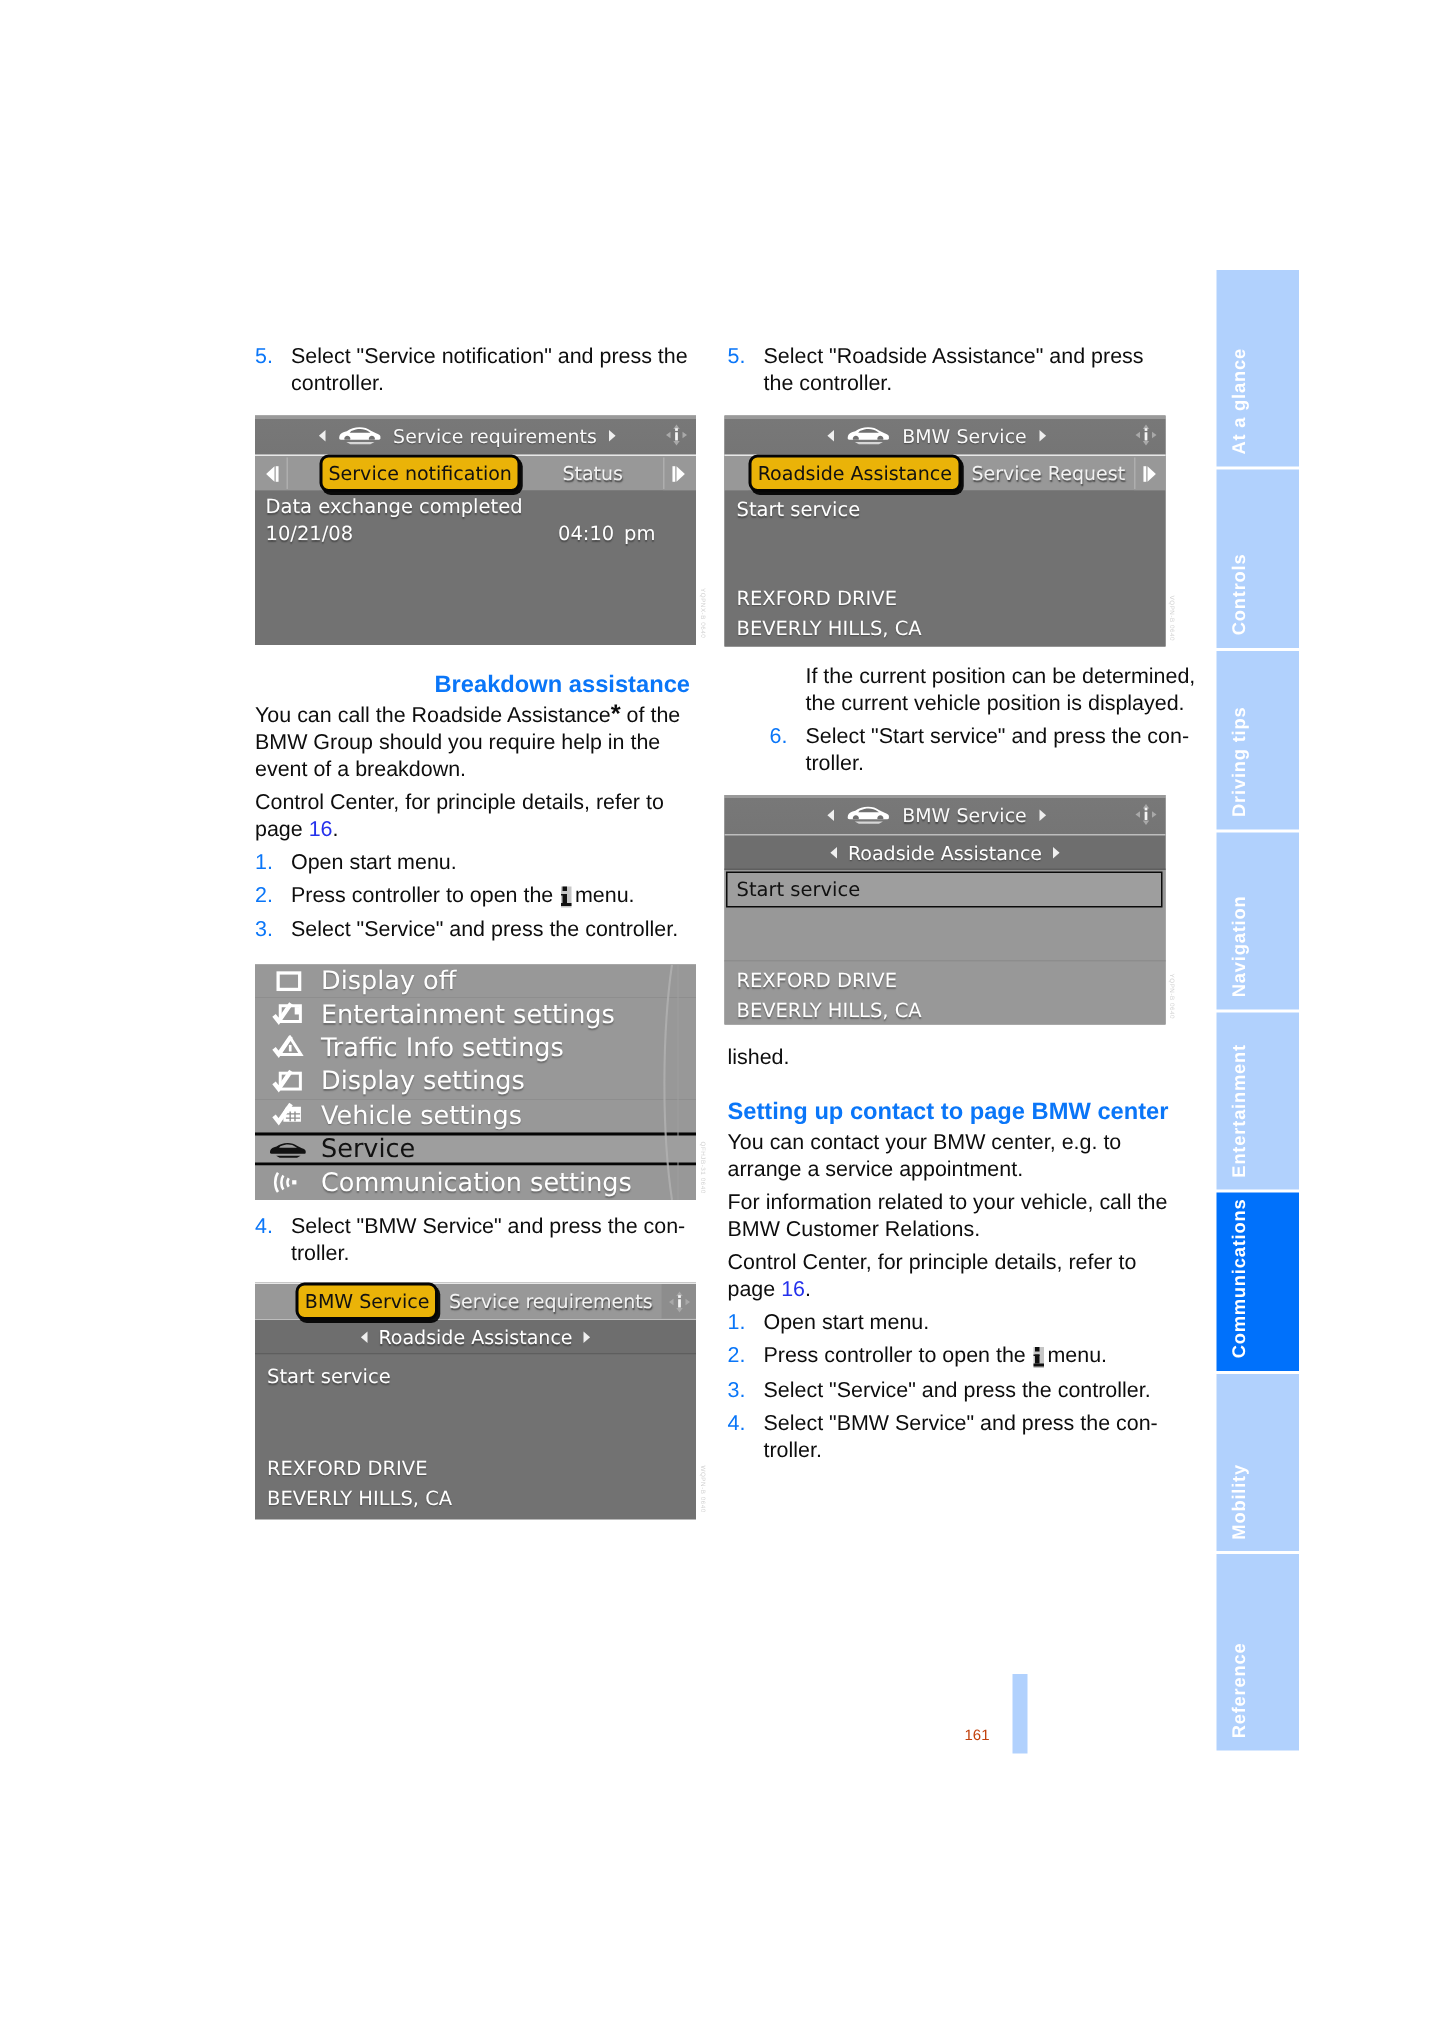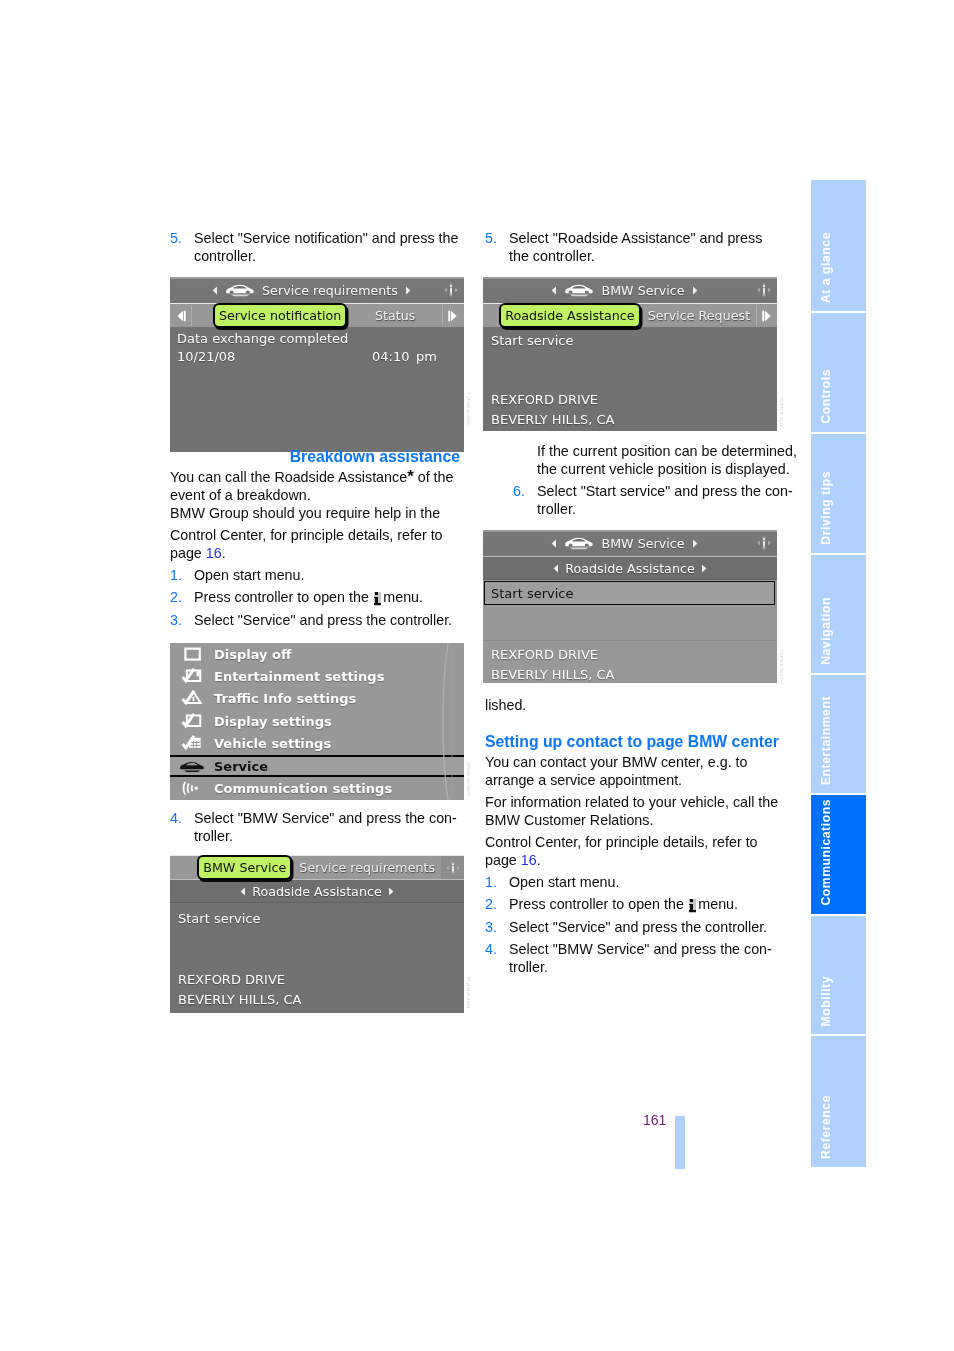--- a/index.html
+++ b/index.html
@@ -24,21 +24,21 @@
   .lcdr2{left:483px;top:530px;height:153px;}
   .lcdr2 .body{background:#989898;}
   .col-right2{left:513px;top:442px;}
   .col-right3{left:485px;top:696px;}
   .selline{position:absolute;left:1px;top:1px;right:2px;height:24px;background:#9e9e9e;
            border:1.6px solid #0a0a0a;display:flex;align-items:center;
            padding-left:6px;font-size:13px;color:#111;}
   .divline{position:absolute;left:0;right:0;top:60px;height:1px;background:#8d8d8d;}
 
   
-  .pgnum{position:absolute;left:643px;top:1112px;font-size:14px;color:#701a75;}
+  .pgnum{position:absolute;left:643px;top:1152px;font-size:10px;color:#c2410c;}
   .pgbar{position:absolute;left:675px;top:1116px;width:10px;height:53px;background:#b1d1fd;}
 
   
   .sidebar{position:absolute;left:811px;top:180px;width:55px;height:987px;
            display:flex;flex-direction:column;}
   .stab{background:#b1d1fd;margin-bottom:2px;position:relative;flex:0 0 auto;}
   .stab:nth-child(1){height:131px;}
   .stab:nth-child(2){height:119px;}
   .stab:nth-child(3){height:119px;}
   .stab:nth-child(4){height:118px;}
@@ -49,21 +49,21 @@
   .stab:last-child{margin-bottom:0;}
   .stab.active{background:#0071fb;}
   .stab span{position:absolute;left:8px;bottom:8px;
              writing-mode:vertical-rl;transform:rotate(180deg);
              transform-origin:center;white-space:nowrap;
              font-size:12.2px;font-weight:bold;color:#fff;letter-spacing:.55px;}
   .menu{position:relative;padding:0;}
   .mrow{position:relative;height:22.4px;display:flex;align-items:center;background:#989898;}
   .mrow .mi{width:44px;display:flex;align-items:center;justify-content:center;flex:0 0 44px;}
   .mrow .mi svg{width:25px;height:17px;}
-  .mrow .ml{font-size:13px;color:#fff;text-shadow:0 1px 1px rgba(0,0,0,.3);font-weight:bold;}
+  .mrow .ml{font-size:17px;color:#fff;text-shadow:0 1px 1px rgba(0,0,0,.3);}
   .mrow.selrow{background:#9e9e9e;border-top:2px solid #050505;border-bottom:2px solid #050505;}
   .mrow.selrow .ml{color:#111;text-shadow:none;}
   .mrow.selrow .mi svg{width:26px;height:13px;}
   .para{margin:0 0 4px 0;}
   .h2{color:#0a76f8;font-weight:bold;font-size:15.8px;line-height:19px;margin:0 0 2px 0;text-align:right;}
   .gap{height:14px;}
   .l{display:block;white-space:nowrap;}
   .star{font-weight:bold;font-size:17px;line-height:0;vertical-align:baseline;}
   .pref{color:#2431ec;}
   .steps{margin:0;padding:0;list-style:none;}
@@ -95,21 +95,21 @@
   .hdr .ar{margin:0 7px;}
   .hdr .ictl{position:absolute;right:3px;top:3px;width:20px;height:20px;}
 
   .tabs{position:relative;height:24px;display:flex;align-items:stretch;
         background:#989898;border-top:1px solid #e8e8e8;}
   .tabs .ab{width:22px;display:flex;align-items:center;justify-content:center;background:#989898;position:relative;}
   .tabs .ab.l::after{content:"";position:absolute;right:0;top:1px;bottom:1px;width:1px;background:#aeaeae;}
   .tabs .ab.r::before{content:"";position:absolute;left:0;top:1px;bottom:1px;width:1px;background:#aeaeae;}
   .tab{position:relative;display:flex;align-items:center;justify-content:center;font-size:12.7px;color:#f2f2f2;
        text-shadow:0.5px 1px 1px rgba(0,0,0,.55);padding:0 6px;white-space:nowrap;}
-  .tab.sel{background:#bef264;color:#111;border:2px solid #050505;border-radius:6px;
+  .tab.sel{background:#eab308;color:#111;border:2px solid #050505;border-radius:6px;
            text-shadow:none;margin:-1px 1px -1px 0;padding:0 4px;
            box-shadow:1.5px 2px 0 rgba(0,0,0,.92);z-index:2;}
   .tabs .fill{background:#989898;}
   .sub{height:24px;display:flex;align-items:center;justify-content:center;background:#6e6e6e;
        border-top:1px solid #bdbdbd;border-bottom:1px solid #5e5e5e;}
   .sub .t{font-size:12.7px;color:#fff;text-shadow:0 1px 1px rgba(0,0,0,.4);}
   .sub .ar{margin:0 6px;}
 
   .body{position:relative;background:#727272;}
   .ln{font-size:13px;color:#fff;text-shadow:0 1px 1px rgba(0,0,0,.35);}
@@ -168,35 +168,35 @@
       <div class="fill" style="width:21px"></div>
       <div class="tab sel" style="flex:0 0 auto">Service notification</div>
       <div class="tab" style="flex:1 1 auto">Status</div>
       <div class="ab r">
           <svg width="14" height="14" viewBox="0 0 14 14">
             <rect x="2.3" y="1.8" width="1.9" height="10.4" fill="#fff"></rect>
             <path fill="#fff" d="M5.0 1.8 L5.0 12.2 L10.6 7.0 Z"></path>
           </svg>
         </div>
     </div>
-    <div class="body" style="height:125px">
+    <div class="body" style="height:103px">
       <div class="ln" style="position:absolute;left:7px;top:4px">Data exchange completed</div>
       <div class="ln" style="position:absolute;left:7px;top:22px">10/21/08</div>
       <div class="ln" style="position:absolute;left:202px;top:22px">04:10</div>
       <div class="ln" style="position:absolute;left:246px;top:22px">pm</div>
     </div>
     <div class="wm">YQPNX-B  0640</div>
   </div>
 
   <div class="col col-left2">
     <div class="h2">Breakdown assistance</div>
     <p class="para">
         <span class="l"><span>You can call the Roadside Assistance</span><span class="star">*</span><span> of the</span></span>
+        <span class="l">BMW Group should you require help in the</span>
         <span class="l">event of a breakdown.</span>
-        <span class="l">BMW Group should you require help in the</span>
       </p>
     <p class="para"><span>Control Center, for principle details, refer to page </span><span class="pref">16</span><span>.</span></p>
     <ol class="steps">
       <li><span class="n">1.</span><span>Open start menu.</span></li>
       <li><span class="n">2.</span><span>Press controller to open the </span><span class="ibtn"><i class="d"></i><i class="t"></i><i class="s"></i><i class="b"></i></span><span>menu.</span></li>
       <li><span class="n">3.</span><span>Select "Service" and press the controller.</span></li>
     </ol>
   </div>
 
   <div class="lcd lcd2">

